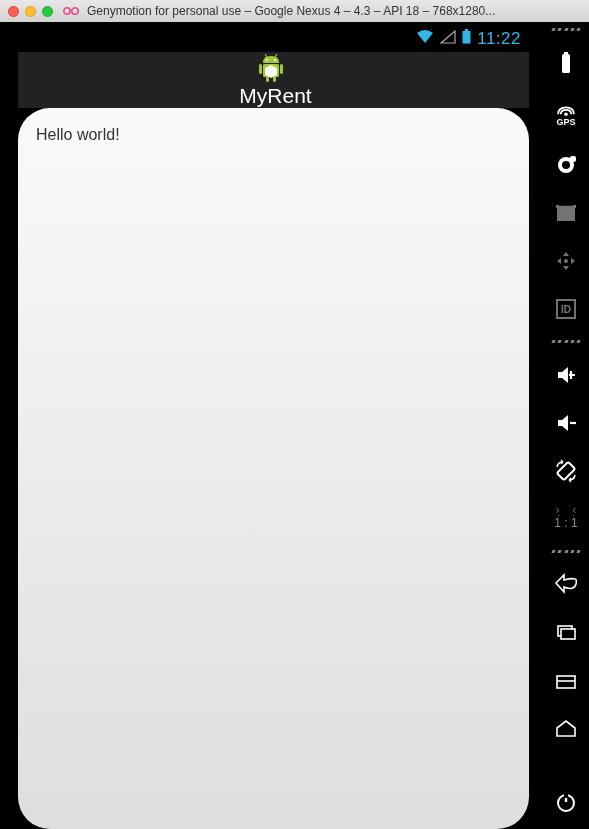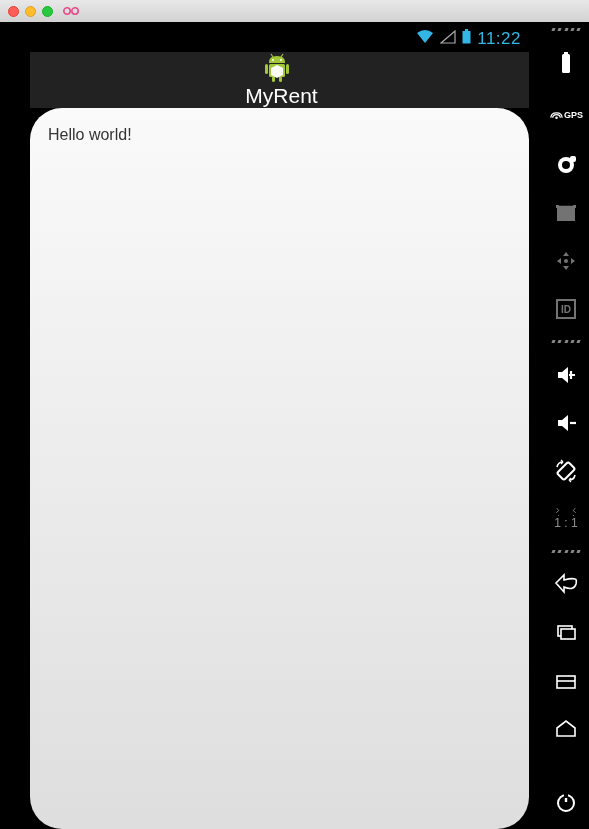--- a/index.html
+++ b/index.html
@@ -40,21 +40,20 @@
   height: calc(829px - 22px);
 }
 
 
 .device-area {
   flex: 1;
   background: #000;
   display: flex;
   flex-direction: column;
   padding: 4px 14px 0 18px;
-  margin-left: 12px;
 }
 
 
 .right-toolbar {
   width: 46px;
   background: #000;
   display: flex;
   flex-direction: column;
   align-items: center;
   padding-top: 6px;
@@ -186,20 +185,21 @@
     <div class="tl red"></div>
     <div class="tl yellow"></div>
     <div class="tl green"></div>
   </div>
   <div class="geny-logo">
     <svg viewBox="0 0 18 10">
         <circle cx="4" cy="5" r="3.2" fill="none" stroke="#e74c8a" stroke-width="1.6"></circle>
         <circle cx="12" cy="5" r="3.2" fill="none" stroke="#e74c8a" stroke-width="1.6"></circle>
       </svg>
   </div>
+  <div class="titlebar-text">Genymotion for personal use – Google Nexus 4 – 4.3 – API 18 – 768x1280...</div>
 </div>
 
 <div class="container">
   <div class="device-area">
     <div class="android-screen">
 
       <div class="status-bar">
         <span class="wifi">
           <svg viewBox="0 0 18 14">
               <path d="M9 13 L17 3 Q13 0 9 0 Q5 0 1 3 Z" fill="#33b5e5"></path>
@@ -259,21 +259,21 @@
         <span></span>
       </div>
 
     <div class="tool-btn">
       <svg viewBox="0 0 24 24">
           <rect x="8" y="3" width="8" height="19" rx="1.5" fill="#fff"></rect>
           <rect x="10" y="1" width="4" height="2" fill="#fff"></rect>
         </svg>
     </div>
 
-    <div class="tool-btn" style="height:40px">
+    <div class="tool-btn" style="flex-direction:column;height:40px">
       <svg viewBox="0 0 24 16" style="width:24px;height:14px">
           <path d="M3 14 Q3 6 12 6 Q21 6 21 14" fill="none" stroke="#fff" stroke-width="2"></path>
           <path d="M6 14 Q6 9 12 9 Q18 9 18 14" fill="none" stroke="#fff" stroke-width="2"></path>
           <circle cx="12" cy="14" r="2" fill="#fff"></circle>
         </svg>
       <div style="font-size:9px;font-weight:bold;color:#fff;margin-top:1px">GPS</div>
     </div>
 
     <div class="tool-btn">
       <svg viewBox="0 0 24 24">

